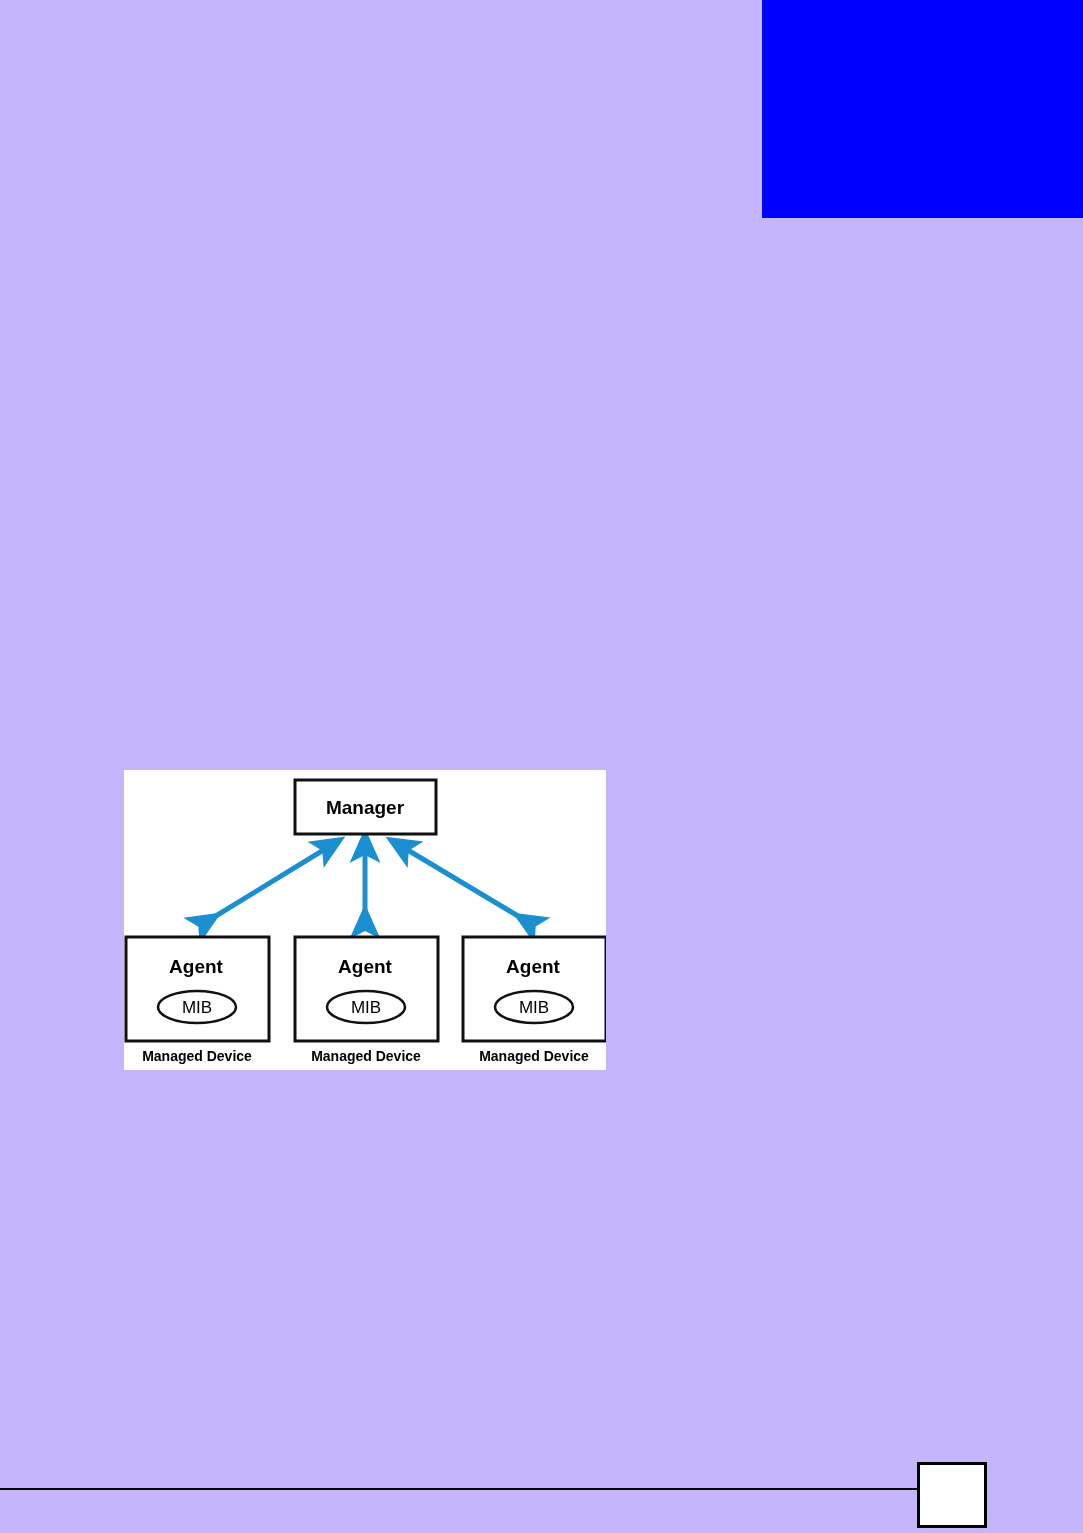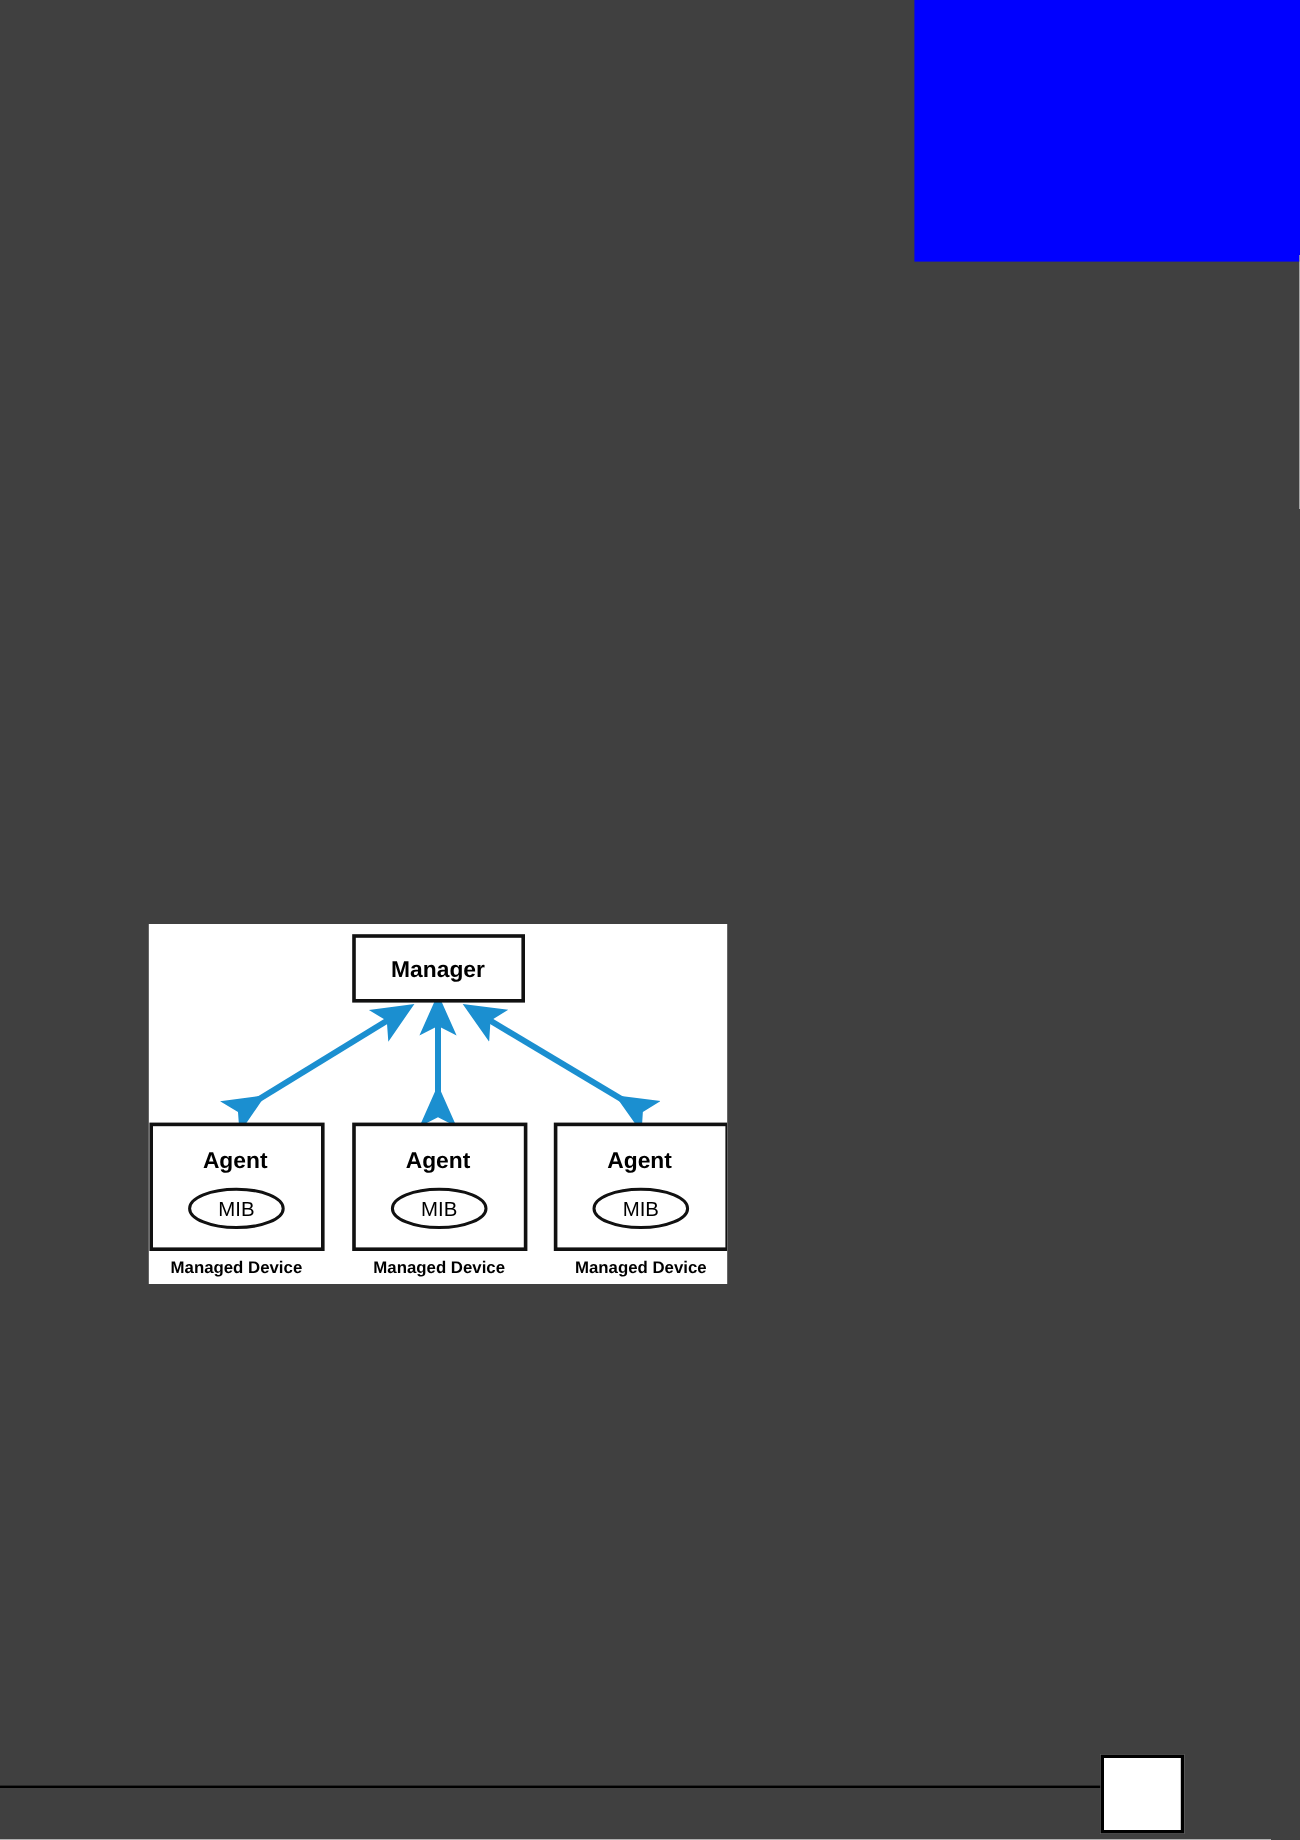--- a/index.html
+++ b/index.html
@@ -8,21 +8,21 @@
     background: #ffffff;
   }
   body {
     font-family: "Liberation Sans", sans-serif;
     color: #000000;
   }
   #page {
     position: relative;
     width: 1083px;
     height: 1533px;
-    background: #404040;
+    background: #c4b5fd;
     overflow: hidden;
   }
 
   
   #header-banner {
     position: absolute;
     left: 762px;
     top: 0px;
     width: 321px;
     height: 218px;

